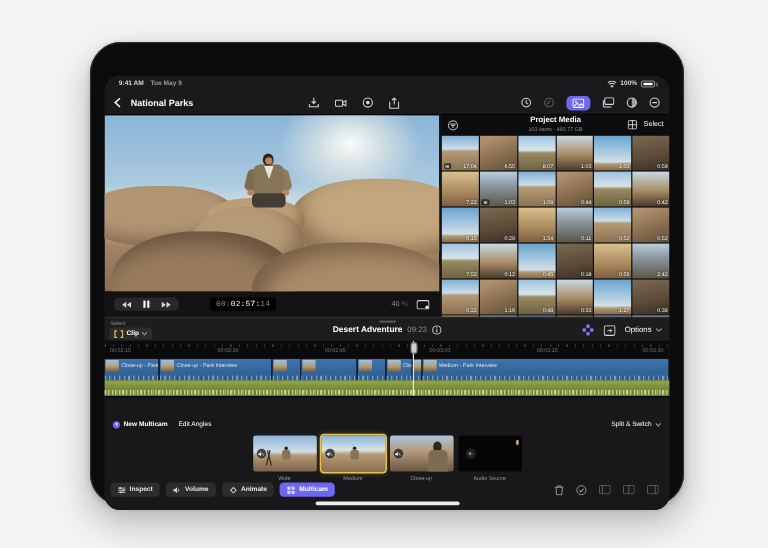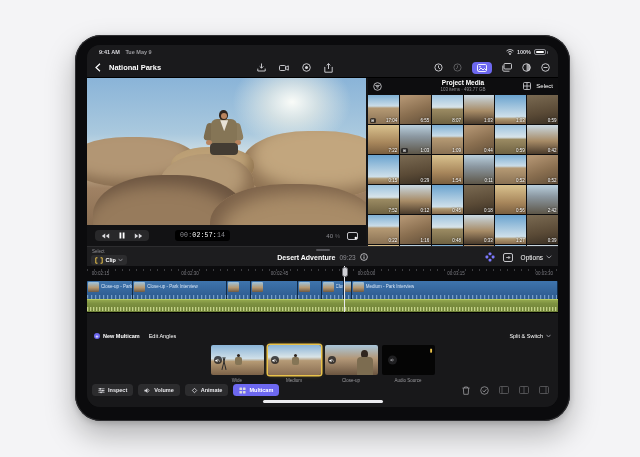--- a/index.html
+++ b/index.html
@@ -10,21 +10,21 @@
     position:relative; overflow:hidden;
     -webkit-font-smoothing:antialiased;
   }
   
   .device {
     position:absolute; left:75px; top:35px; width:495px; height:386px;
     background:#0b0b0d; border-radius:26px;
     box-shadow:0 14px 30px rgba(0,0,0,.28), 0 2px 6px rgba(0,0,0,.18), inset 0 0 0 1px #2e2e31;
   }
   .screen {
-    position:absolute; left:12px; top:10px; width:471px; height:362px;
+    position:absolute; left:12px; top:28px; width:471px; height:362px;
     background:#151517; border-radius:13px; overflow:hidden;
   }
   
   .statusbar {
     position:absolute; left:0; top:0; width:100%; height:13px;
     background:#1a1a1c; color:#d9d9de; font-size:5.5px; font-weight:bold;
     display:flex; justify-content:space-between; align-items:center; padding:0 12px;
   }
   .sb-left span { margin-right:4px; }
   .sb-right { display:flex; align-items:center; gap:3px; }

